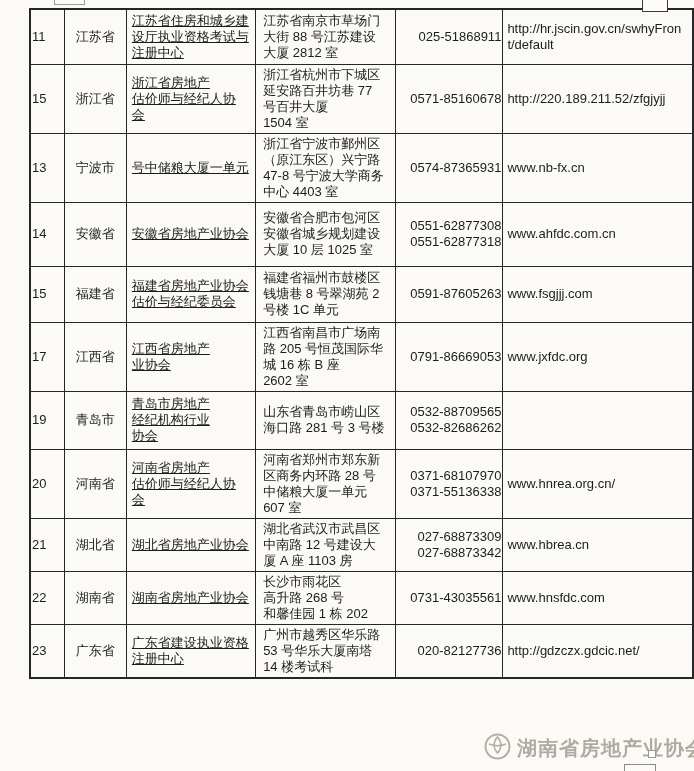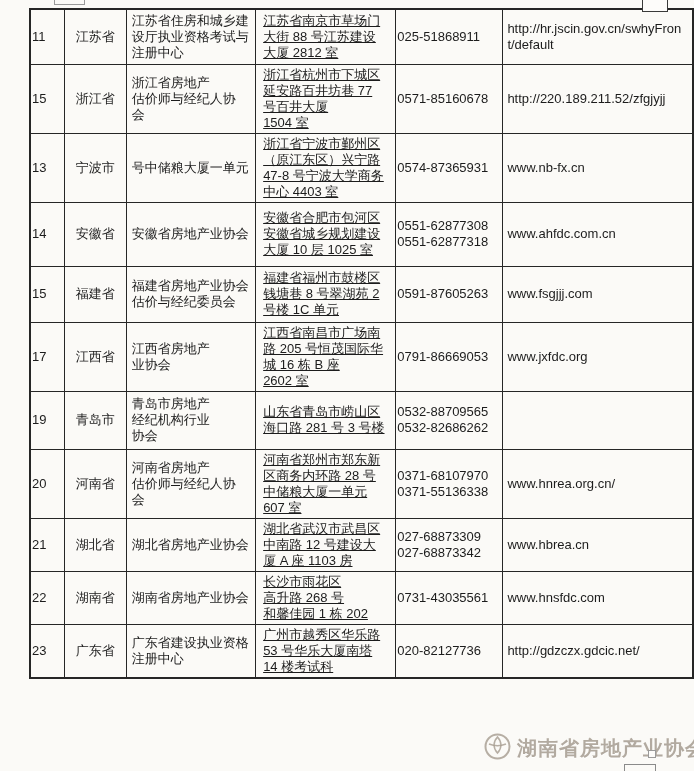--- a/index.html
+++ b/index.html
@@ -20,23 +20,23 @@
   .doc-table td{
     border:1px solid #262626;
     font-size:13px;
     line-height:16px;
     vertical-align:middle;
     overflow:hidden;
   }
   .doc-table{border:2px solid #262626;}
   td.c-no{width:32px;text-align:left;}
   td.c-region{width:63px;text-align:center;}
-  td.c-org{width:127px;text-align:left;padding:2px 5px;white-space:pre-line;}
-  td.c-addr{width:133px;text-align:left;padding:2px 7px;white-space:pre-line;text-decoration:underline;}
-  td.c-phone{width:108px;text-align:left;white-space:pre-line;margin-left:48px;}
+  td.c-org{width:127px;text-align:left;padding:2px 5px;white-space:pre-line;text-decoration:underline;}
+  td.c-addr{width:133px;text-align:left;padding:2px 7px;white-space:pre-line;}
+  td.c-phone{width:108px;text-align:right;white-space:pre-line;margin-left:48px;}
   td.c-web{width:194px;text-align:left;word-break:break-all;padding:2px 4px;}
   
   .watermark{
     position:absolute;left:484px;top:733px;z-index:6;
     display:flex;align-items:center;gap:6px;
     pointer-events:none;
   }
   .watermark .wm-text{
     font-size:20px;font-weight:bold;letter-spacing:1px;
     color:rgba(165,155,143,0.85);

